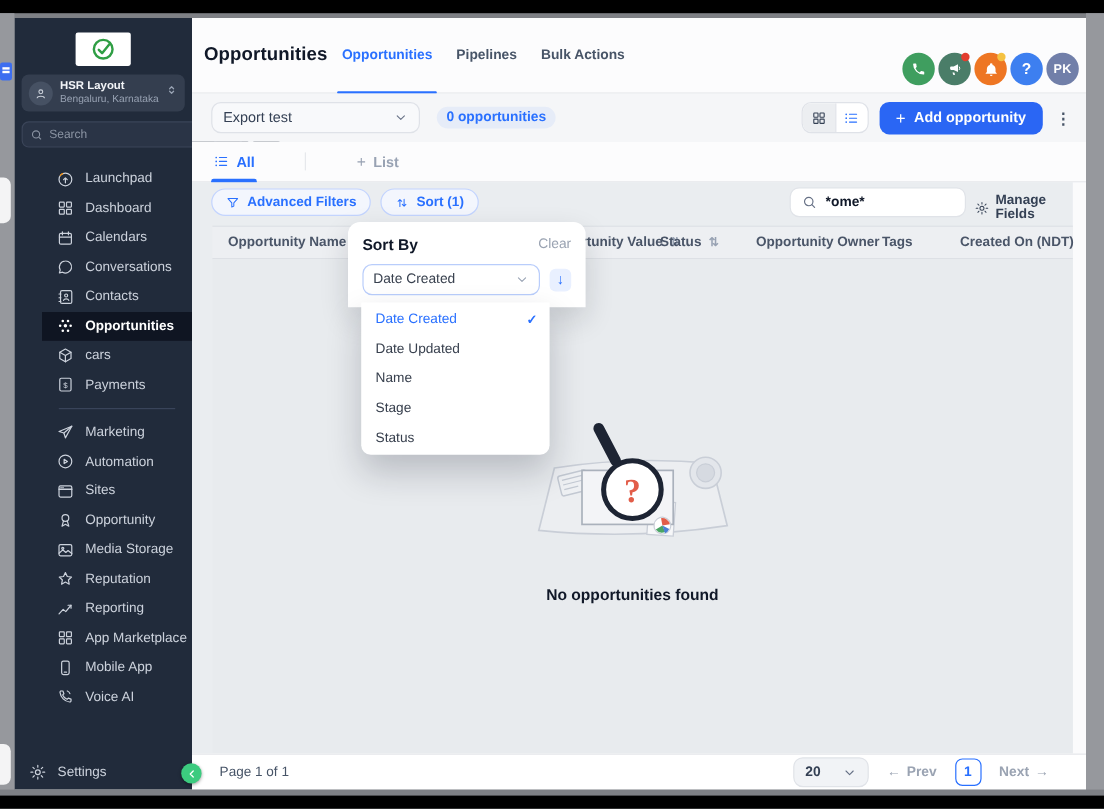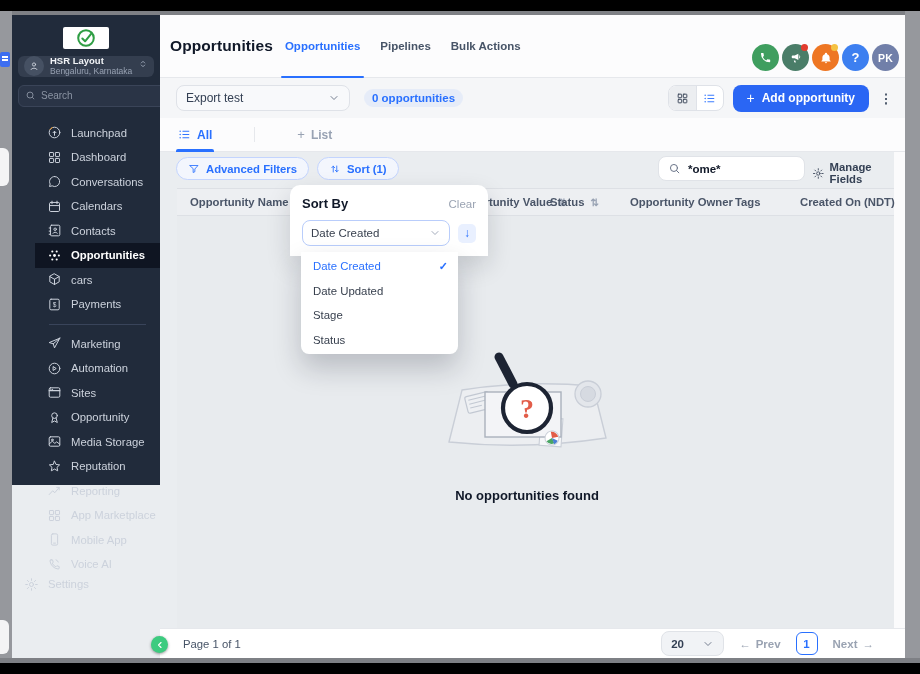--- a/index.html
+++ b/index.html
@@ -15,21 +15,21 @@
   .strip.bottom { left:0; top:658px; width:920px; height:5px; background:#7e8085; }
   .artifact { position:absolute; }
   .art-blue { left:0; top:52px; width:10px; height:15px; background:#3d6ef0; border-radius:2px; }
   .art-blue:before { content:""; position:absolute; left:2px; top:4px; width:6px; height:1.5px; background:#fff; box-shadow:0 3px 0 #fff; }
   .art-tab1 { left:0; top:148px; width:9px; height:38px; background:#f4f4f5; border-radius:0 6px 6px 0; }
   .art-tab2 { left:0; top:620px; width:9px; height:34px; background:#f4f4f5; border-radius:0 6px 6px 0; }
 
   .app { position:absolute; left:12px; top:15px; width:893px; height:643px; background:#eaedf0; overflow:hidden; }
 
   
-  .sb { position:absolute; left:0; top:0; width:148px; height:470px; background:#212b3b; display:flex; flex-direction:column; color:#ccd2dc; }
+  .sb { position:absolute; left:0; top:0; width:148px; height:643px; background:#212b3b; display:flex; flex-direction:column; color:#ccd2dc; }
   .logo { width:46px; height:28px; background:#fff; border-radius:2px; margin:12px auto 0; display:flex; align-items:center; justify-content:center; }
   .loc { margin:7px 6px 0; height:31px; background:#343e4f; border-radius:6px; display:flex; align-items:center; padding:0 6px; gap:6px; }
   .loc-av { width:20px; height:20px; border-radius:50%; background:#465163; display:flex; align-items:center; justify-content:center; flex:none; }
   .loc-av svg { width:12px; height:12px; stroke:#cdd3dc; }
   .loc-txt { flex:1; min-width:0; line-height:1.15; }
   .loc-name { font-size:9.5px; font-weight:700; color:#f2f4f7; white-space:nowrap; }
   .loc-sub { font-size:8.5px; color:#98a2b3; white-space:nowrap; }
   .loc-chev svg { width:10px; height:14px; stroke:#98a2b3; }
   .sbsearch { margin:8px 6px 0; display:flex; gap:4px; }
   .sbsearch-box { flex:1; height:22px; background:#2a3446; border:1px solid #3a4458; border-radius:6px; display:flex; align-items:center; gap:5px; padding:0 4px 0 6px; }
@@ -204,30 +204,30 @@
           <svg viewBox="0 0 24 24">
               <rect x="4" y="4" width="6.5" height="6.5" rx="1"></rect>
               <rect x="13.5" y="4" width="6.5" height="6.5" rx="1"></rect>
               <rect x="4" y="13.5" width="6.5" height="6.5" rx="1"></rect>
               <rect x="13.5" y="13.5" width="6.5" height="6.5" rx="1"></rect>
             </svg>
           <span>Dashboard</span>
         </div>
         <div class="nav-item">
           <svg viewBox="0 0 24 24">
-              <path d="M12 4a8 8 0 00-6.9 12L4 20l4.2-1.1A8 8 0 1012 4z"></path>
-            </svg>
-          <span>Conversations</span>
-        </div>
-        <div class="nav-item">
-          <svg viewBox="0 0 24 24">
               <rect x="4" y="5.5" width="16" height="14.5" rx="2"></rect>
               <path d="M8 3.5v4M16 3.5v4M4 10.5h16"></path>
             </svg>
           <span>Calendars</span>
+        </div>
+        <div class="nav-item">
+          <svg viewBox="0 0 24 24">
+              <path d="M12 4a8 8 0 00-6.9 12L4 20l4.2-1.1A8 8 0 1012 4z"></path>
+            </svg>
+          <span>Conversations</span>
         </div>
         <div class="nav-item">
           <svg viewBox="0 0 24 24">
               <rect x="5.5" y="3.5" width="15" height="17" rx="2"></rect>
               <path d="M3.5 8H6M3.5 13H6M3.5 18H6"></path>
               <circle cx="13" cy="10" r="2"></circle>
               <path d="M9.5 16.5c.7-2.5 6.3-2.5 7 0"></path>
             </svg>
           <span>Contacts</span>
         </div>
@@ -565,20 +565,23 @@
     </div>
     <div class="sortmenu">
       <div class="sm-item selected">
         <span>Date Created</span>
         <span class="chk">✓</span>
       </div>
       <div class="sm-item">
           <span>Date Updated</span>
         </div>
       <div class="sm-item">
+          <span>Name</span>
+        </div>
+      <div class="sm-item">
           <span>Stage</span>
         </div>
       <div class="sm-item">
           <span>Status</span>
         </div>
     </div>
 
   </div>
 </div>
 

